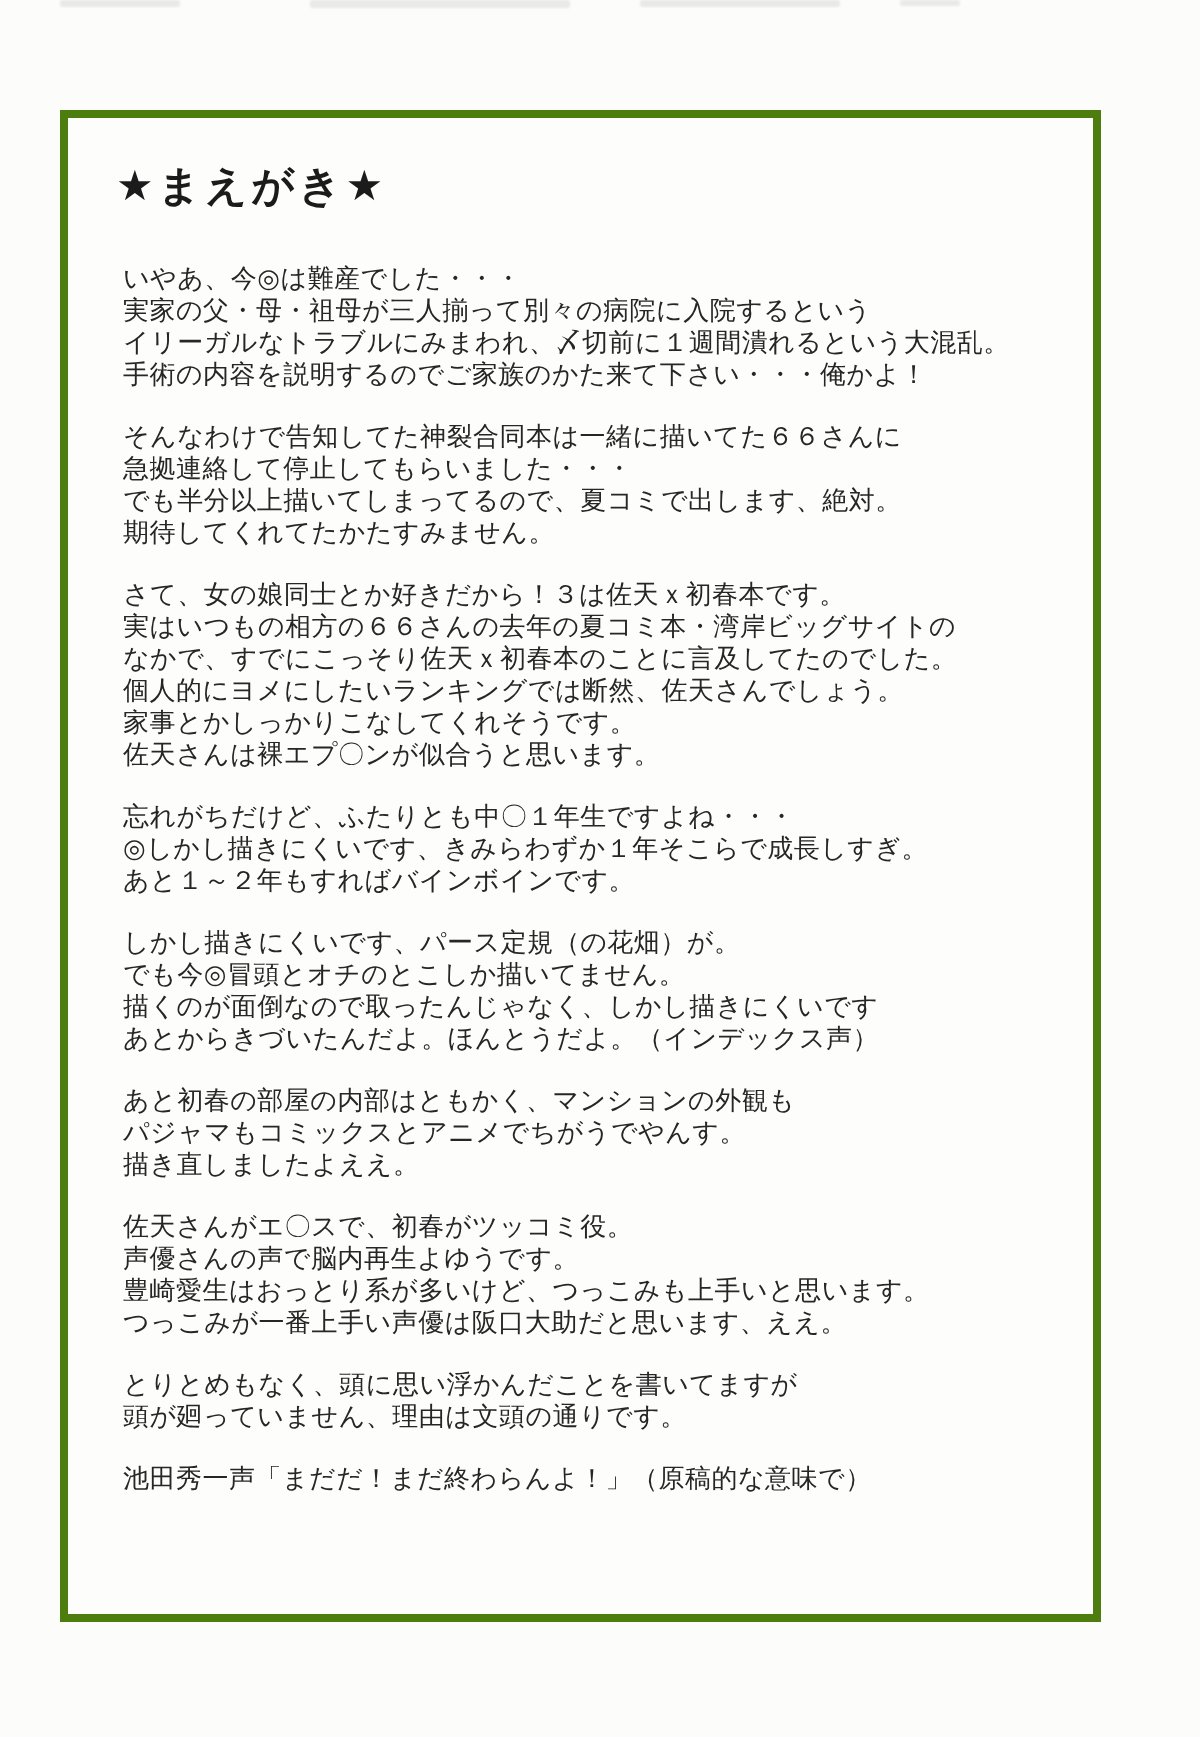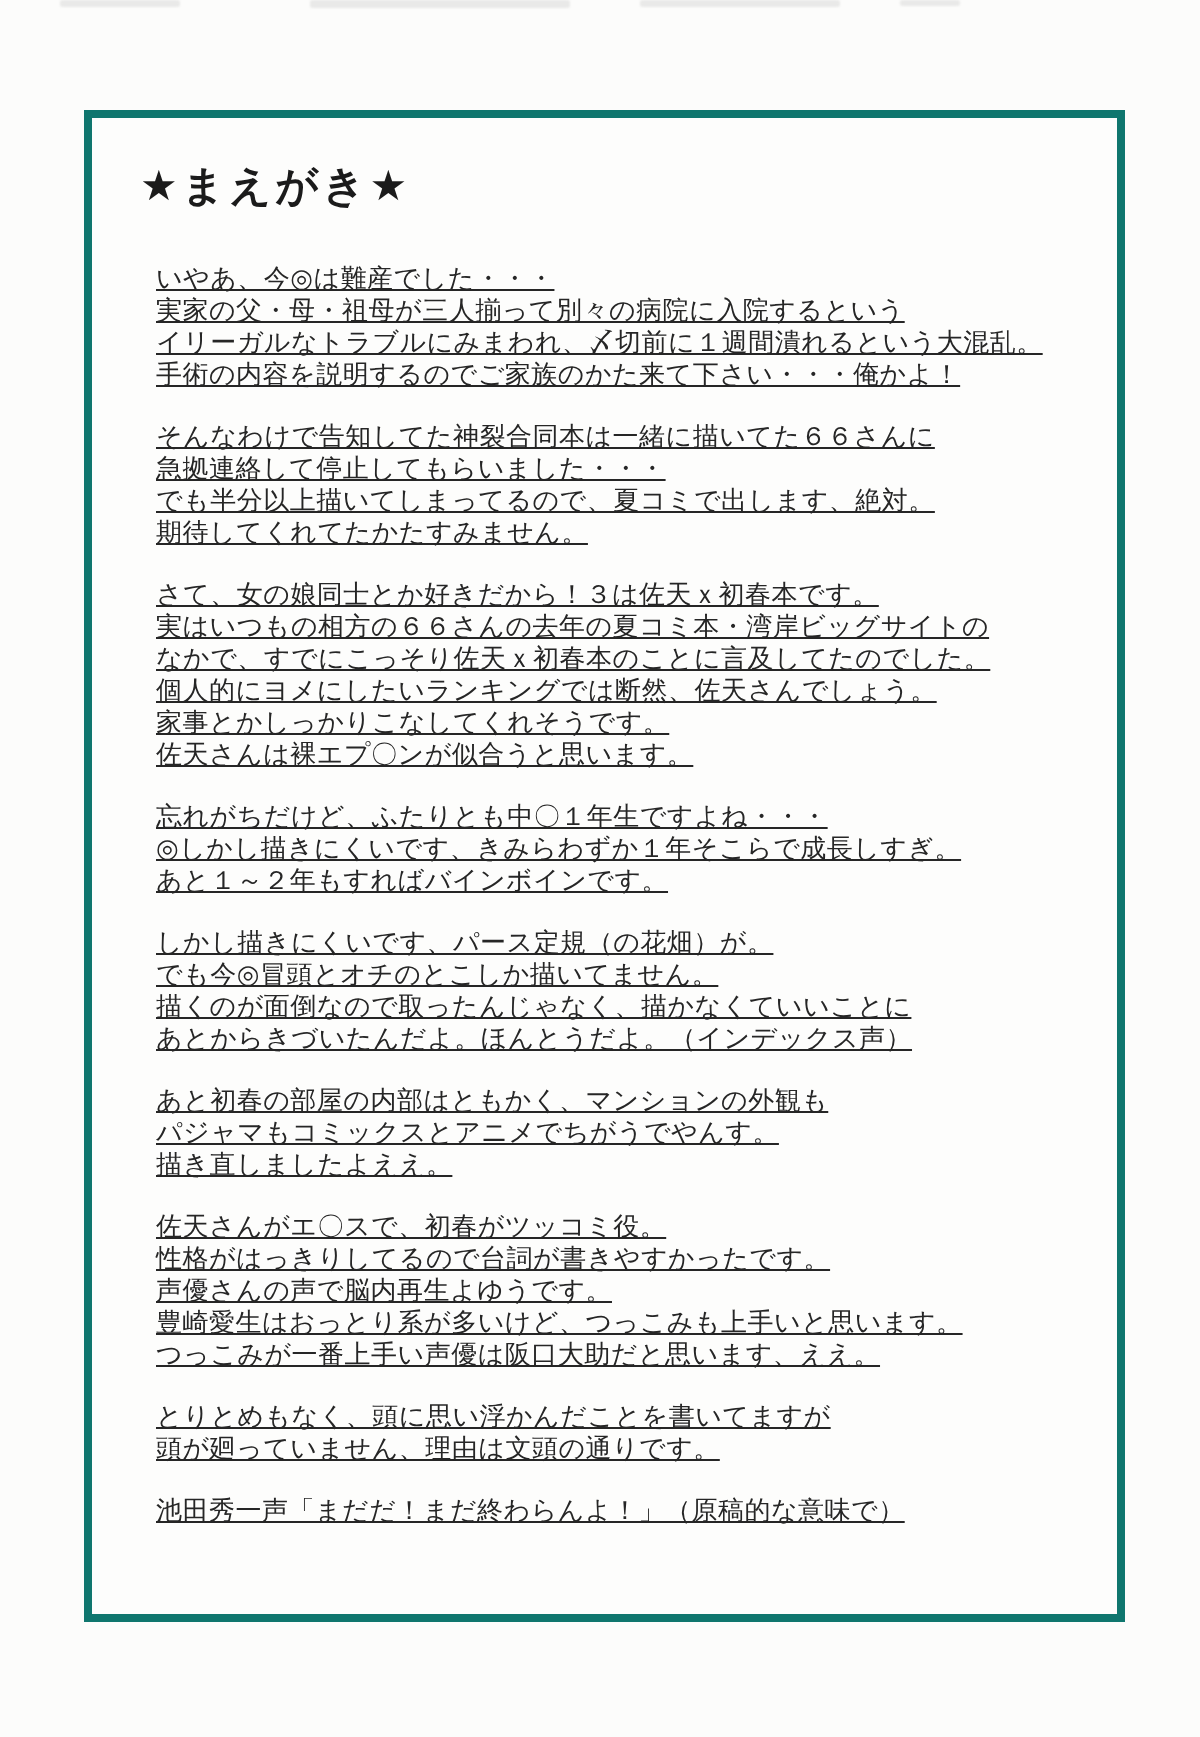--- a/index.html
+++ b/index.html
@@ -23,25 +23,25 @@
     border-radius: 2px;
     filter: blur(1px);
   }
   .a1 { left: 60px;  top: 0; width: 120px; height: 7px; }
   .a2 { left: 310px; top: 0; width: 260px; height: 8px; }
   .a3 { left: 640px; top: 0; width: 200px; height: 7px; }
   .a4 { left: 900px; top: 0; width: 60px;  height: 6px; }
 
   .frame {
     position: absolute;
-    left: 84px;
+    left: 60px;
     top: 110px;
     width: 1025px;
     height: 1496px;
-    border: 8px solid #0f766e;
+    border: 8px solid #4d7c0f;
     background: #fdfdfc;
     box-sizing: content-box;
   }
   .inner {
     position: absolute;
     left: 48px;
     top: 40px;
     right: 20px;
   }
   .title {
@@ -52,22 +52,21 @@
     margin: 0 0 48px 0;
     white-space: nowrap;
   }
   .body-text {
     font-size: 26px;
     line-height: 32px;
     letter-spacing: 0.5px;
     color: #262626;
   }
   .para {
-    margin: 0 0 30px 16px;
-    text-decoration: underline;
+    margin: 0 0 30px 7px;
   }
   .line {
     white-space: nowrap;
   }
 </style>
 </head>
 <body>
 
 <div class="artifact a1"></div>
 <div class="artifact a2"></div>
@@ -99,31 +98,30 @@
           <div class="line">佐天さんは裸エプ〇ンが似合うと思います。</div>
         </div>
         <div class="para">
           <div class="line">忘れがちだけど、ふたりとも中〇１年生ですよね・・・</div>
           <div class="line">◎しかし描きにくいです、きみらわずか１年そこらで成長しすぎ。</div>
           <div class="line">あと１～２年もすればバインボインです。</div>
         </div>
         <div class="para">
           <div class="line">しかし描きにくいです、パース定規（の花畑）が。</div>
           <div class="line">でも今◎冒頭とオチのとこしか描いてません。</div>
-          <div class="line">描くのが面倒なので取ったんじゃなく、描かなくていいことに</div>
+          <div class="line">描くのが面倒なので取ったんじゃなく、しかし描きにくいです</div>
           <div class="line">あとからきづいたんだよ。ほんとうだよ。（インデックス声）</div>
         </div>
         <div class="para">
           <div class="line">あと初春の部屋の内部はともかく、マンションの外観も</div>
           <div class="line">パジャマもコミックスとアニメでちがうでやんす。</div>
           <div class="line">描き直しましたよええ。</div>
         </div>
         <div class="para">
           <div class="line">佐天さんがエ〇スで、初春がツッコミ役。</div>
-          <div class="line">性格がはっきりしてるので台詞が書きやすかったです。</div>
           <div class="line">声優さんの声で脳内再生よゆうです。</div>
           <div class="line">豊崎愛生はおっとり系が多いけど、つっこみも上手いと思います。</div>
           <div class="line">つっこみが一番上手い声優は阪口大助だと思います、ええ。</div>
         </div>
         <div class="para">
           <div class="line">とりとめもなく、頭に思い浮かんだことを書いてますが</div>
           <div class="line">頭が廻っていません、理由は文頭の通りです。</div>
         </div>
         <div class="para">
           <div class="line">池田秀一声「まだだ！まだ終わらんよ！」（原稿的な意味で）</div>

